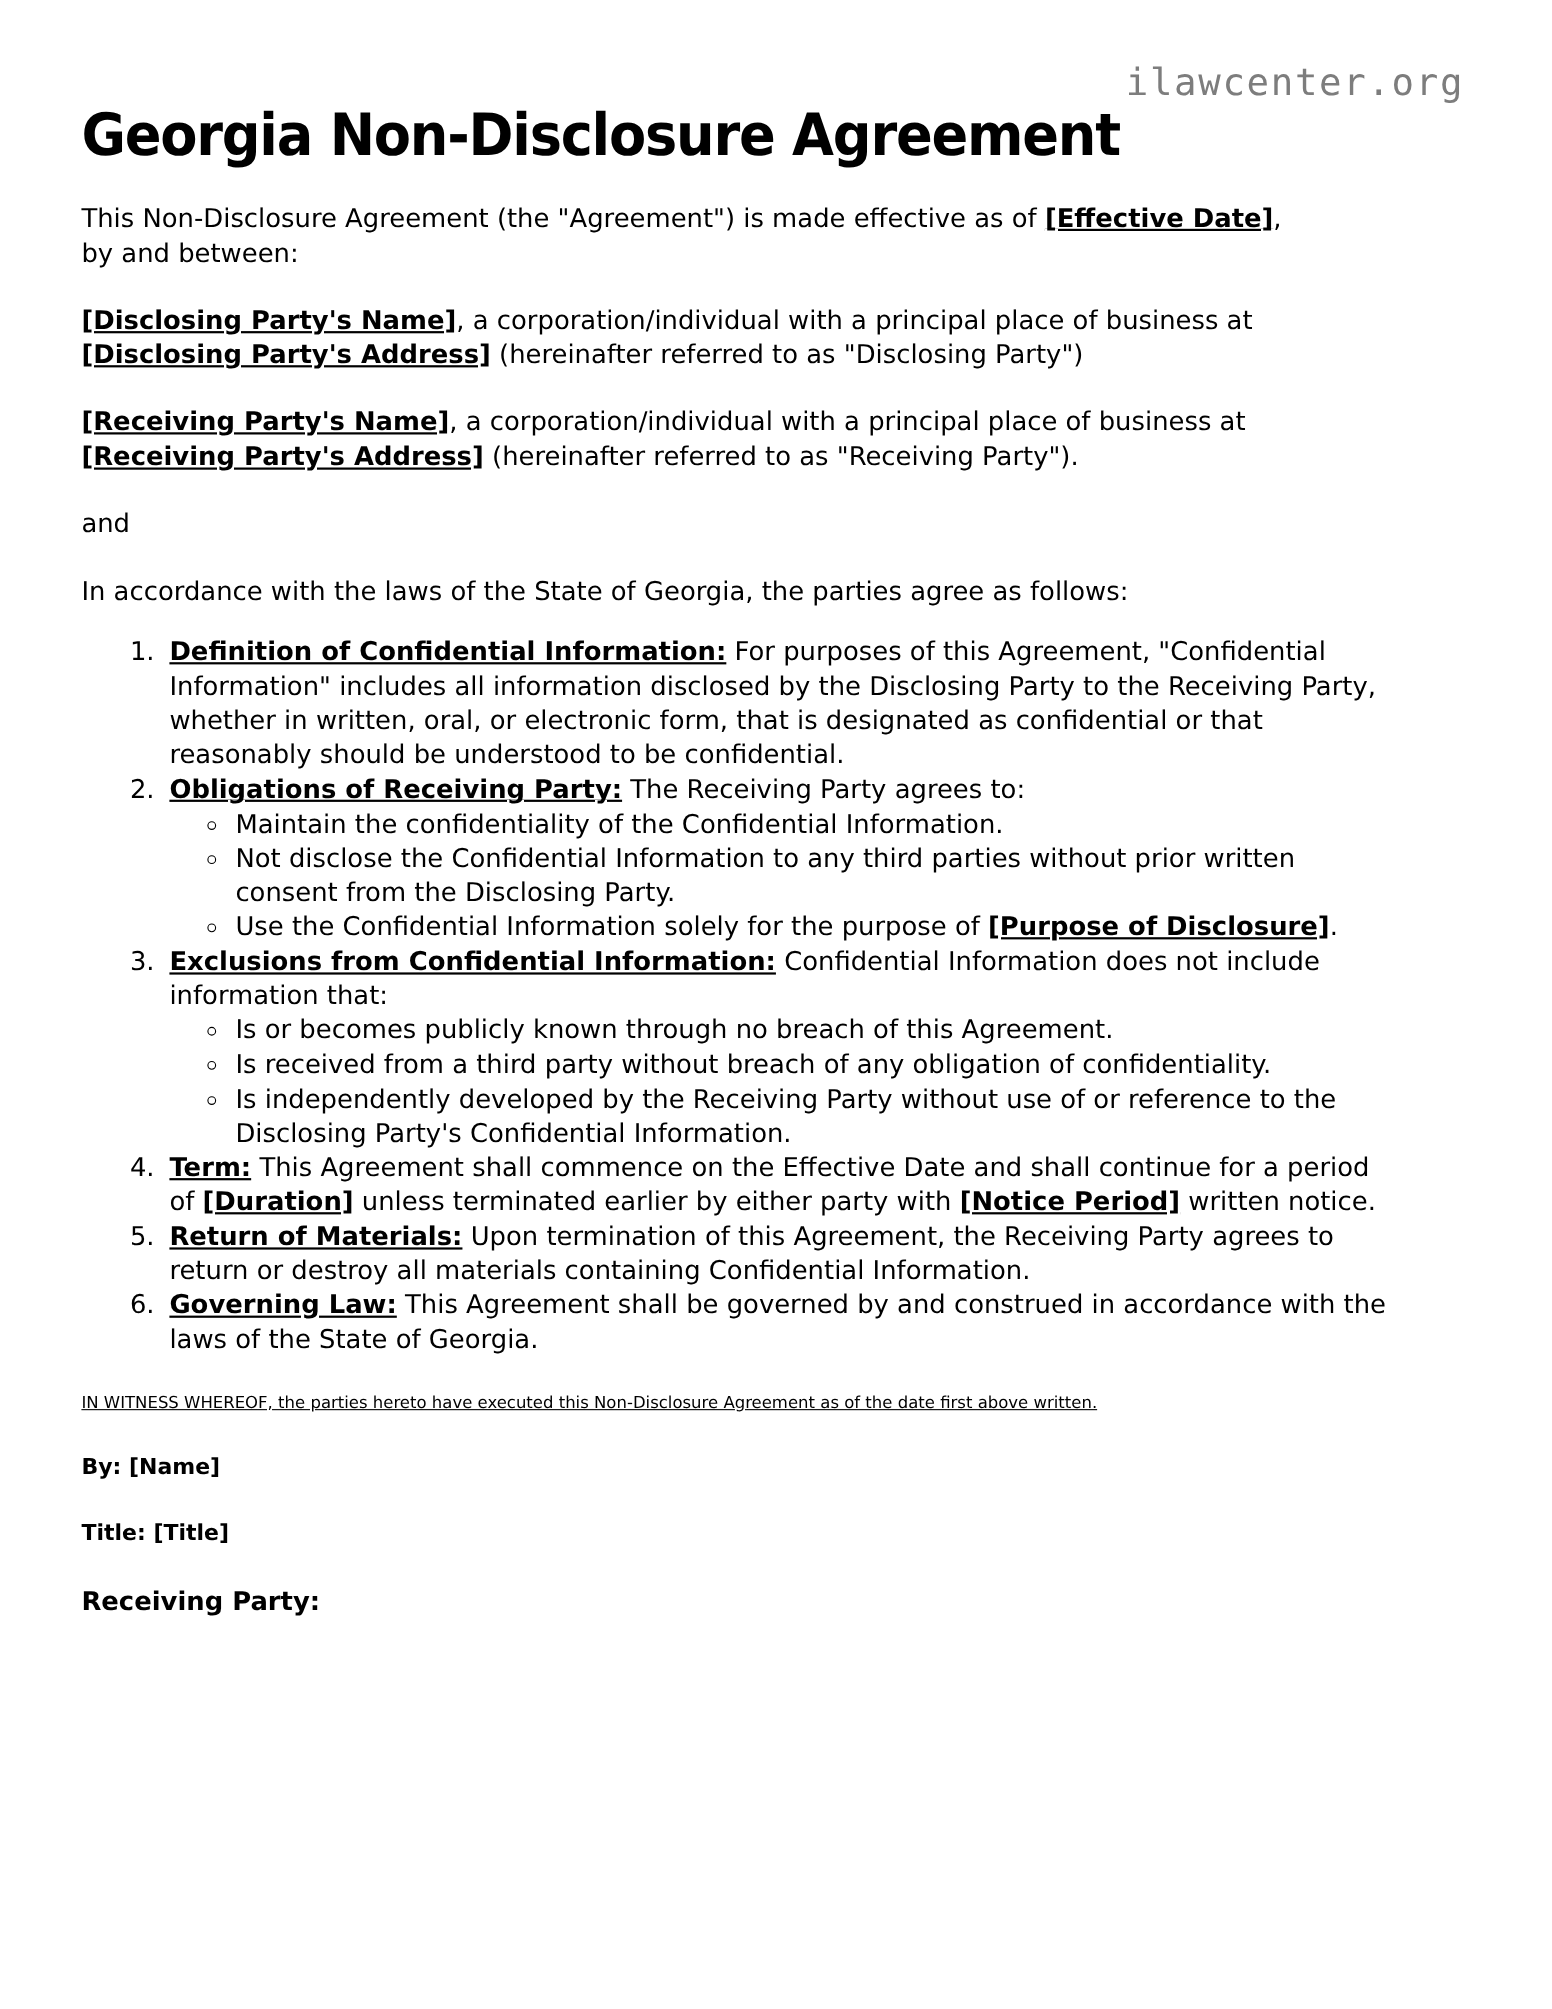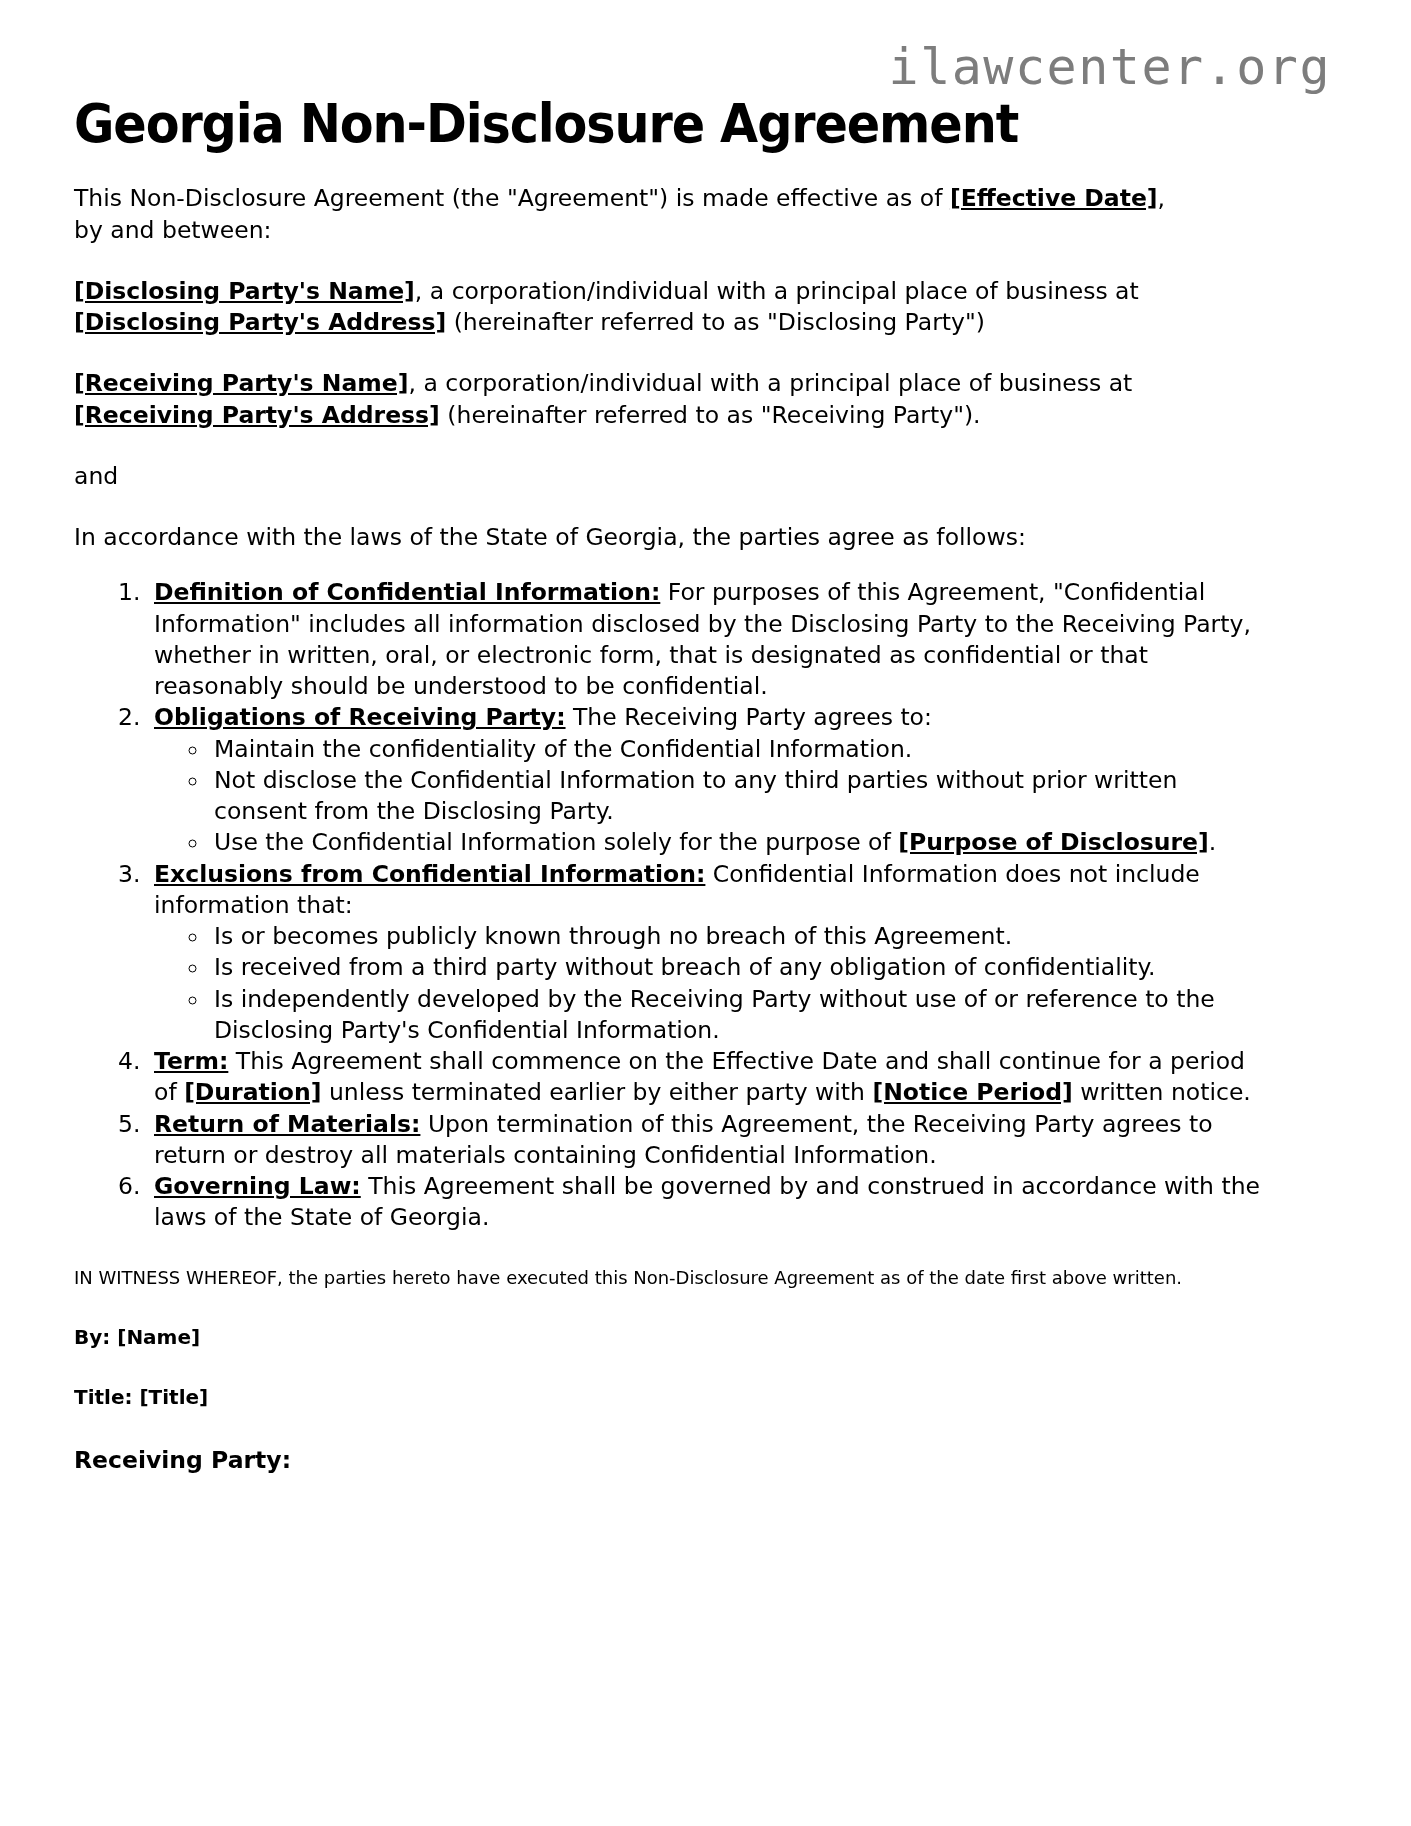--- a/index.html
+++ b/index.html
@@ -23,21 +23,21 @@
   }
   .watermark-row {
     height: 92px;
     display: flex;
     align-items: flex-end;
     justify-content: flex-end;
     padding-right: 6px;
   }
   .watermark {
     font-family: "DejaVu Sans Mono", monospace;
-    font-size: 50px;
+    font-size: 34px;
     letter-spacing: 1.5px;
     color: #7d7d7d;
     line-height: 1;
     white-space: nowrap;
   }
   h1.doc-title {
     font-family: "DejaVu Sans", sans-serif;
     font-size: 53px;
     font-weight: bold;
     letter-spacing: -1.2px;
@@ -70,24 +70,25 @@
   ul.subs {
     list-style-type: circle;
     margin: 0;
     padding-left: 56px;
   }
   ul.subs > li {
     padding-left: 4px;
   }
 
   p.witness {
-    font-size: 18px;
+    font-size: 15px;
     line-height: 1.33;
     margin: 32px 0 0 0;
     max-width: 1120px;
+    text-decoration: underline;
   }
   p.sigheading {
     font-size: 23.5px;
     font-weight: bold;
     margin: 34px 0 0 0;
     line-height: 1.33;
   }
   p.sigline {
     font-size: 23.5px;
     margin: 36px 0 0 0;

